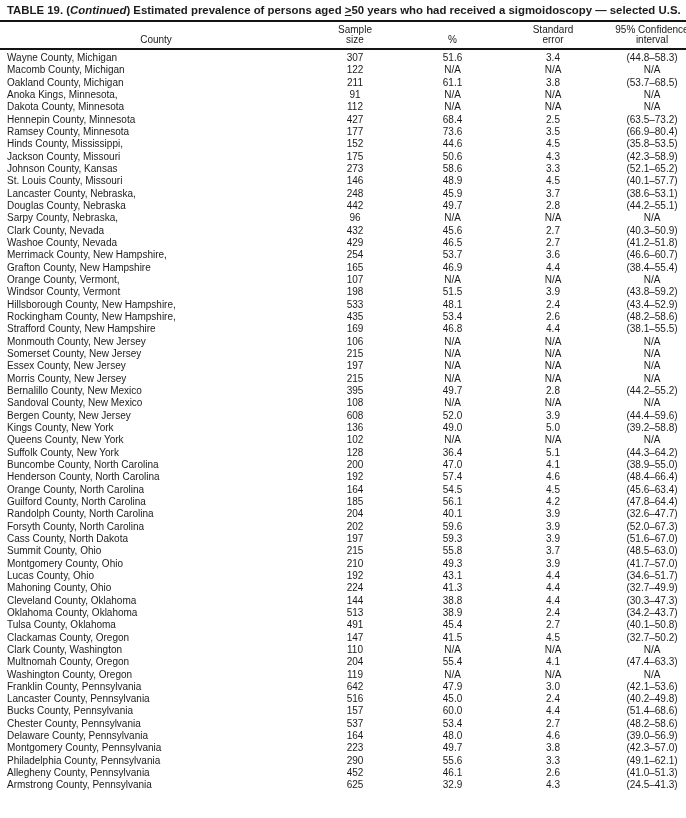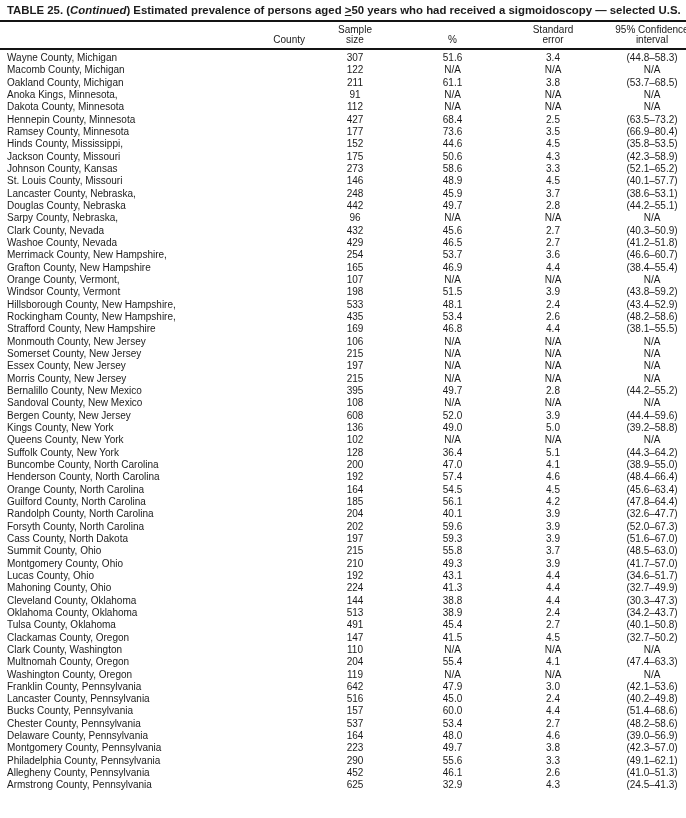--- a/index.html
+++ b/index.html
@@ -22,35 +22,35 @@
   col.c-size   { width:100px; }
   col.c-pct    { width:95px; }
   col.c-se     { width:106px; }
   col.c-ci     { width:92px; }
   thead th {
     font-weight:normal; font-size:10px; line-height:10.8px;
     vertical-align:bottom; text-align:center;
     padding:3px 0 2px 0;
     border-bottom:2px solid #141414;
   }
-  thead th.county-h { text-align:right; padding-left:7px;margin-top:8px; }
+  thead th.county-h { text-align:center; padding-left:7px;margin-top:8px; }
   tbody td {
     font-size:10px; line-height:12.33px; height:12.33px;
     padding:0; text-align:center; white-space:nowrap; overflow:hidden;
   }
   tbody td.county { text-align:left; padding-left:7px; }
   tbody tr:first-child td { padding-top:2px; }
 </style>
 </head>
 <body>
 
 <div class="page">
 
   <div class="title-block">
-    <div><span>TABLE 25. (</span><span class="cont">Continued</span><span>) Estimated prevalence of persons aged </span><span class="geq">&gt;</span><span>50 years who had received a sigmoidoscopy — selected U.S.</span></div>
+    <div><span>TABLE 19. (</span><span class="cont">Continued</span><span>) Estimated prevalence of persons aged </span><span class="geq">&gt;</span><span>50 years who had received a sigmoidoscopy — selected U.S.</span></div>
   </div>
 
   <table>
     <colgroup>
       <col class="c-county">
         <col class="c-size">
         <col class="c-pct">
         <col class="c-se">
         <col class="c-ci">
     </colgroup>

